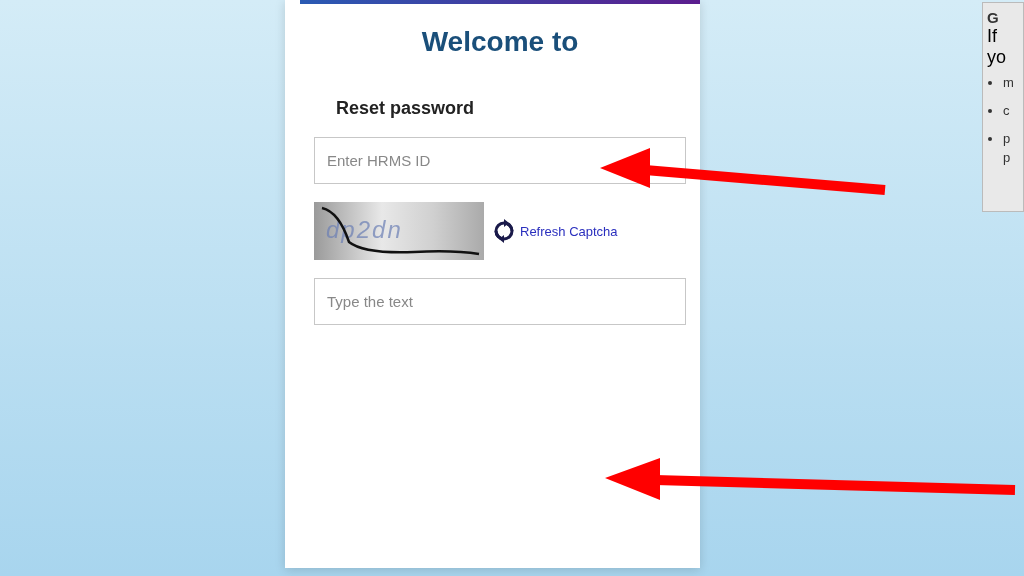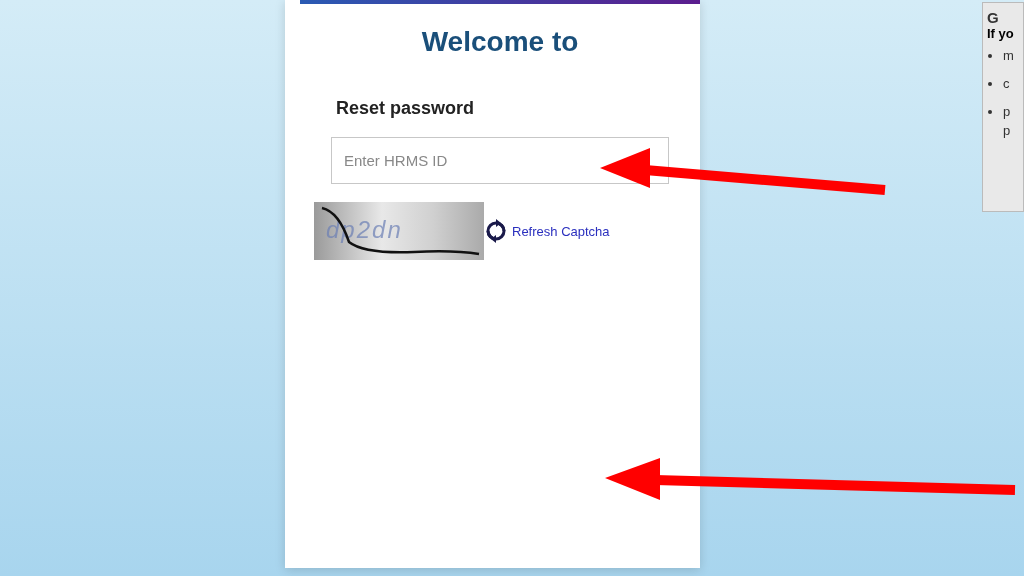--- a/index.html
+++ b/index.html
@@ -33,35 +33,36 @@
       margin-top: 22px;
     }
     .subtitle {
       font-size: 18px;
       font-weight: bold;
       color: #222;
       margin: 40px 0 18px 36px;
     }
     .field {
       border: 1px solid #c7c7c7;
-      width: 338px;
+      width: 372px;
       margin: 7px auto 10px auto;
     }
     .field input {
       width: 100%;
       border: none;
       padding: 14px 12px;
       font-size: 15px;
       color: #555;
       outline: none;
     }
     .field input::placeholder { color: #888; }
     .captcha-row {
       display: flex;
       align-items: center;
+      gap: 8px;
       padding: 8px 14px;
       margin: 0 auto 10px auto;
       width: 405px;
     }
     .captcha-img {
       width: 170px;
       height: 58px;
       background: linear-gradient(to right, #9a9a9a, #e8e8e8 40%, #d0d0d0 70%, #aaa);
       position: relative;
       overflow: hidden;
@@ -115,21 +116,21 @@
       border: 1px solid #bbb;
       padding: 6px 4px;
       font-size: 13px;
       overflow: hidden;
     }
     .side-panel .hd {
       font-weight: bold;
       font-size: 15px;
       color: #333;
     }
-    .side-panel .bold { font-weight: bold; font-size: 13px; }
+    .side-panel .bold { font-weight: normal; font-size: 18px; }
     .side-panel ul { list-style: disc; margin-left: 16px; margin-top: 6px; }
     .side-panel li { margin-bottom: 10px; color: #333; line-height: 1.4; }
     .arrow {
       position: absolute;
       pointer-events: none;
     }
     .arrow1 { left: 595px; top: 130px; width: 320px; height: 80px; }
     .arrow2 { left: 595px; top: 440px; width: 430px; height: 80px; }
   </style>
 </head>
@@ -156,20 +157,23 @@
       <svg class="refresh-icon" viewBox="0 0 24 24">
         <path d="M12 4 A8 8 0 1 1 4 12" stroke="#1a1a4a" stroke-width="3" fill="none"></path>
         <path d="M12 0 L12 8 L17 4 Z" fill="#1a1a4a"></path>
         <path d="M12 20 A8 8 0 1 1 20 12" stroke="#1a1a4a" stroke-width="3" fill="none"></path>
         <path d="M12 24 L12 16 L7 20 Z" fill="#1a1a4a"></path>
       </svg>
       <span class="refresh-label">Refresh Captcha</span>
     </div>
   </div>
 
+  <div class="field">
+    <input type="text" placeholder="Type the text" style="">
+  </div>
 
 </div>
 
 <div class="side-panel">
   <div class="hd">G</div>
   <div class="bold">If yo</div>
   <ul>
     <li>m</li>
     <li>c</li>
     <li>p p</li>

